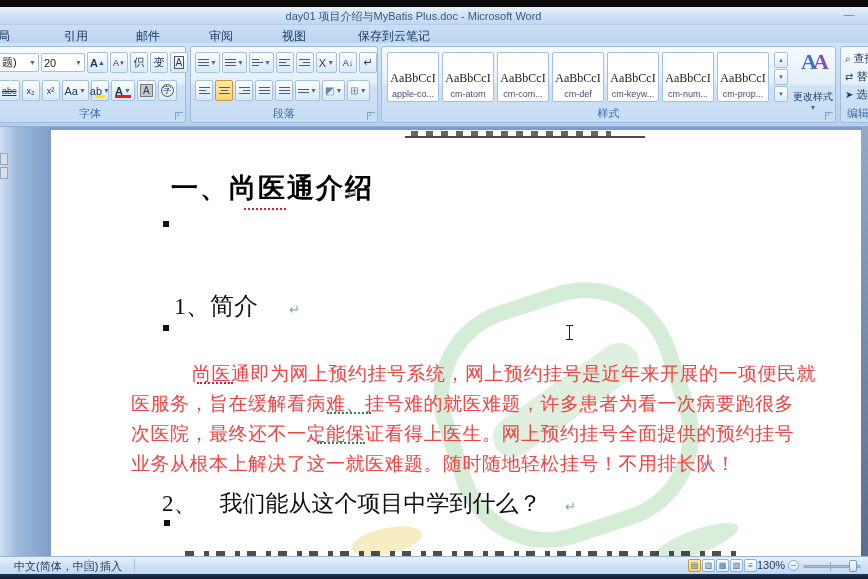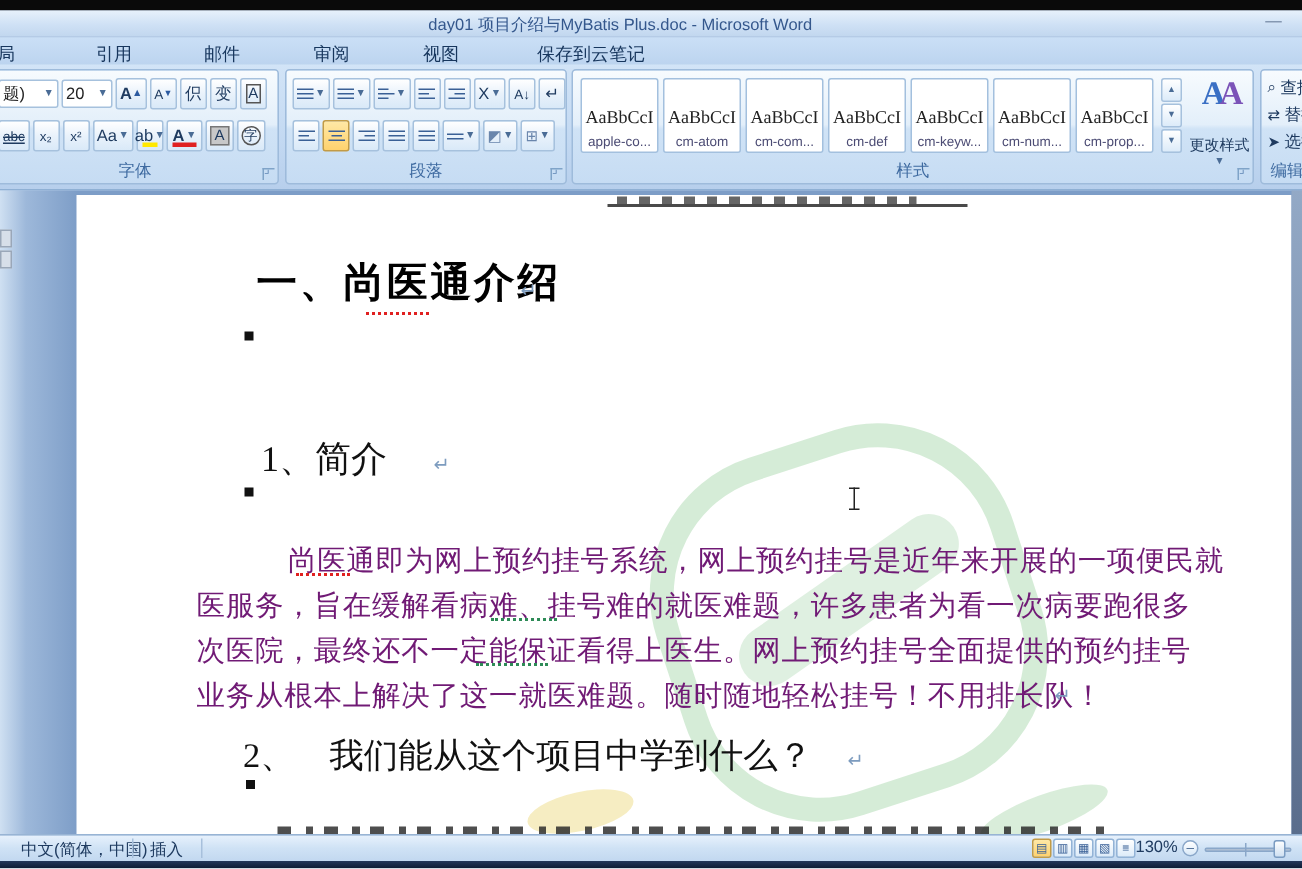--- a/index.html
+++ b/index.html
@@ -118,21 +118,21 @@
   .h1 { position:absolute; left:120px; top:40px; font-size:27px; font-weight:bold; color:#000;
     letter-spacing:2px; white-space:nowrap; }
   .pilcrow { position:absolute; color:#7d9cbf; font-size:13px; }
   .pcr1 { left:296px; top:56px; } .pcr2 { left:238px; top:172px; }
   .pcr3 { left:652px; top:326px; } .pcr4 { left:514px; top:369px; }
   .sqbullet { position:absolute; width:6px; height:6px; background:#111; }
   .sb1 { left:112px; top:91px; } .sb2 { left:112px; top:195px; } .sb3 { left:113px; top:390px; }
   .s1 { position:absolute; left:123px; top:160px; font-family:"Liberation Serif",serif;
     font-size:24px; color:#111; white-space:nowrap; }
   .para-line { position:absolute; left:80px; width:614px; font-family:Liberation Mono, monospace;
-    font-size:19px; color:#701a75; white-space:nowrap; letter-spacing:0.5px; }
+    font-size:19px; color:#ef4444; white-space:nowrap; letter-spacing:0.5px; }
   .pl0 { top:231px; padding-left:61px; } .pl1 { top:261px; } .pl2 { top:291px; } .pl3 { top:321px; }
   .s2 { position:absolute; left:111px; top:358px; font-family:"Liberation Serif",serif;
     font-size:23px; color:#111; white-space:nowrap; }
   .clip-bottom { position:absolute; left:134px; top:421px; width:556px; height:5px; opacity:.8;
     background:repeating-linear-gradient(90deg,#222 0 9px, transparent 9px 19px, #222 19px 24px, transparent 24px 31px); }
 
   .squig { position:absolute; height:0; border-bottom:2px dotted #e02020; }
   .squig.green { border-bottom-color:#2e8b57; }
   .sq-h1 { left:193px; top:78px; width:42px; }
   .sq-l1 { left:146px; top:252px; width:36px; }
@@ -191,21 +191,21 @@
   </div>
 
   <div class="ribbon">
 
     <div class="rgroup g-font">
       <div class="btnrow row1">
         <div class="combo" style="width:40px;">
           <span>题)</span>
             <span class="caret">▼</span>
         </div>
-        <div class="combo" style="width:34px;">
+        <div class="combo" style="width:44px;">
           <span>20</span>
             <span class="caret">▼</span>
         </div>
         <div class="rbtn grow-a">
             <span>A</span>
             <sup>▲</sup>
           </div>
         <div class="rbtn" style="font-size:9px;">
             <span>A</span>
             <sup style="font-size:6px;color:#2b5aa0;">▼</sup>

